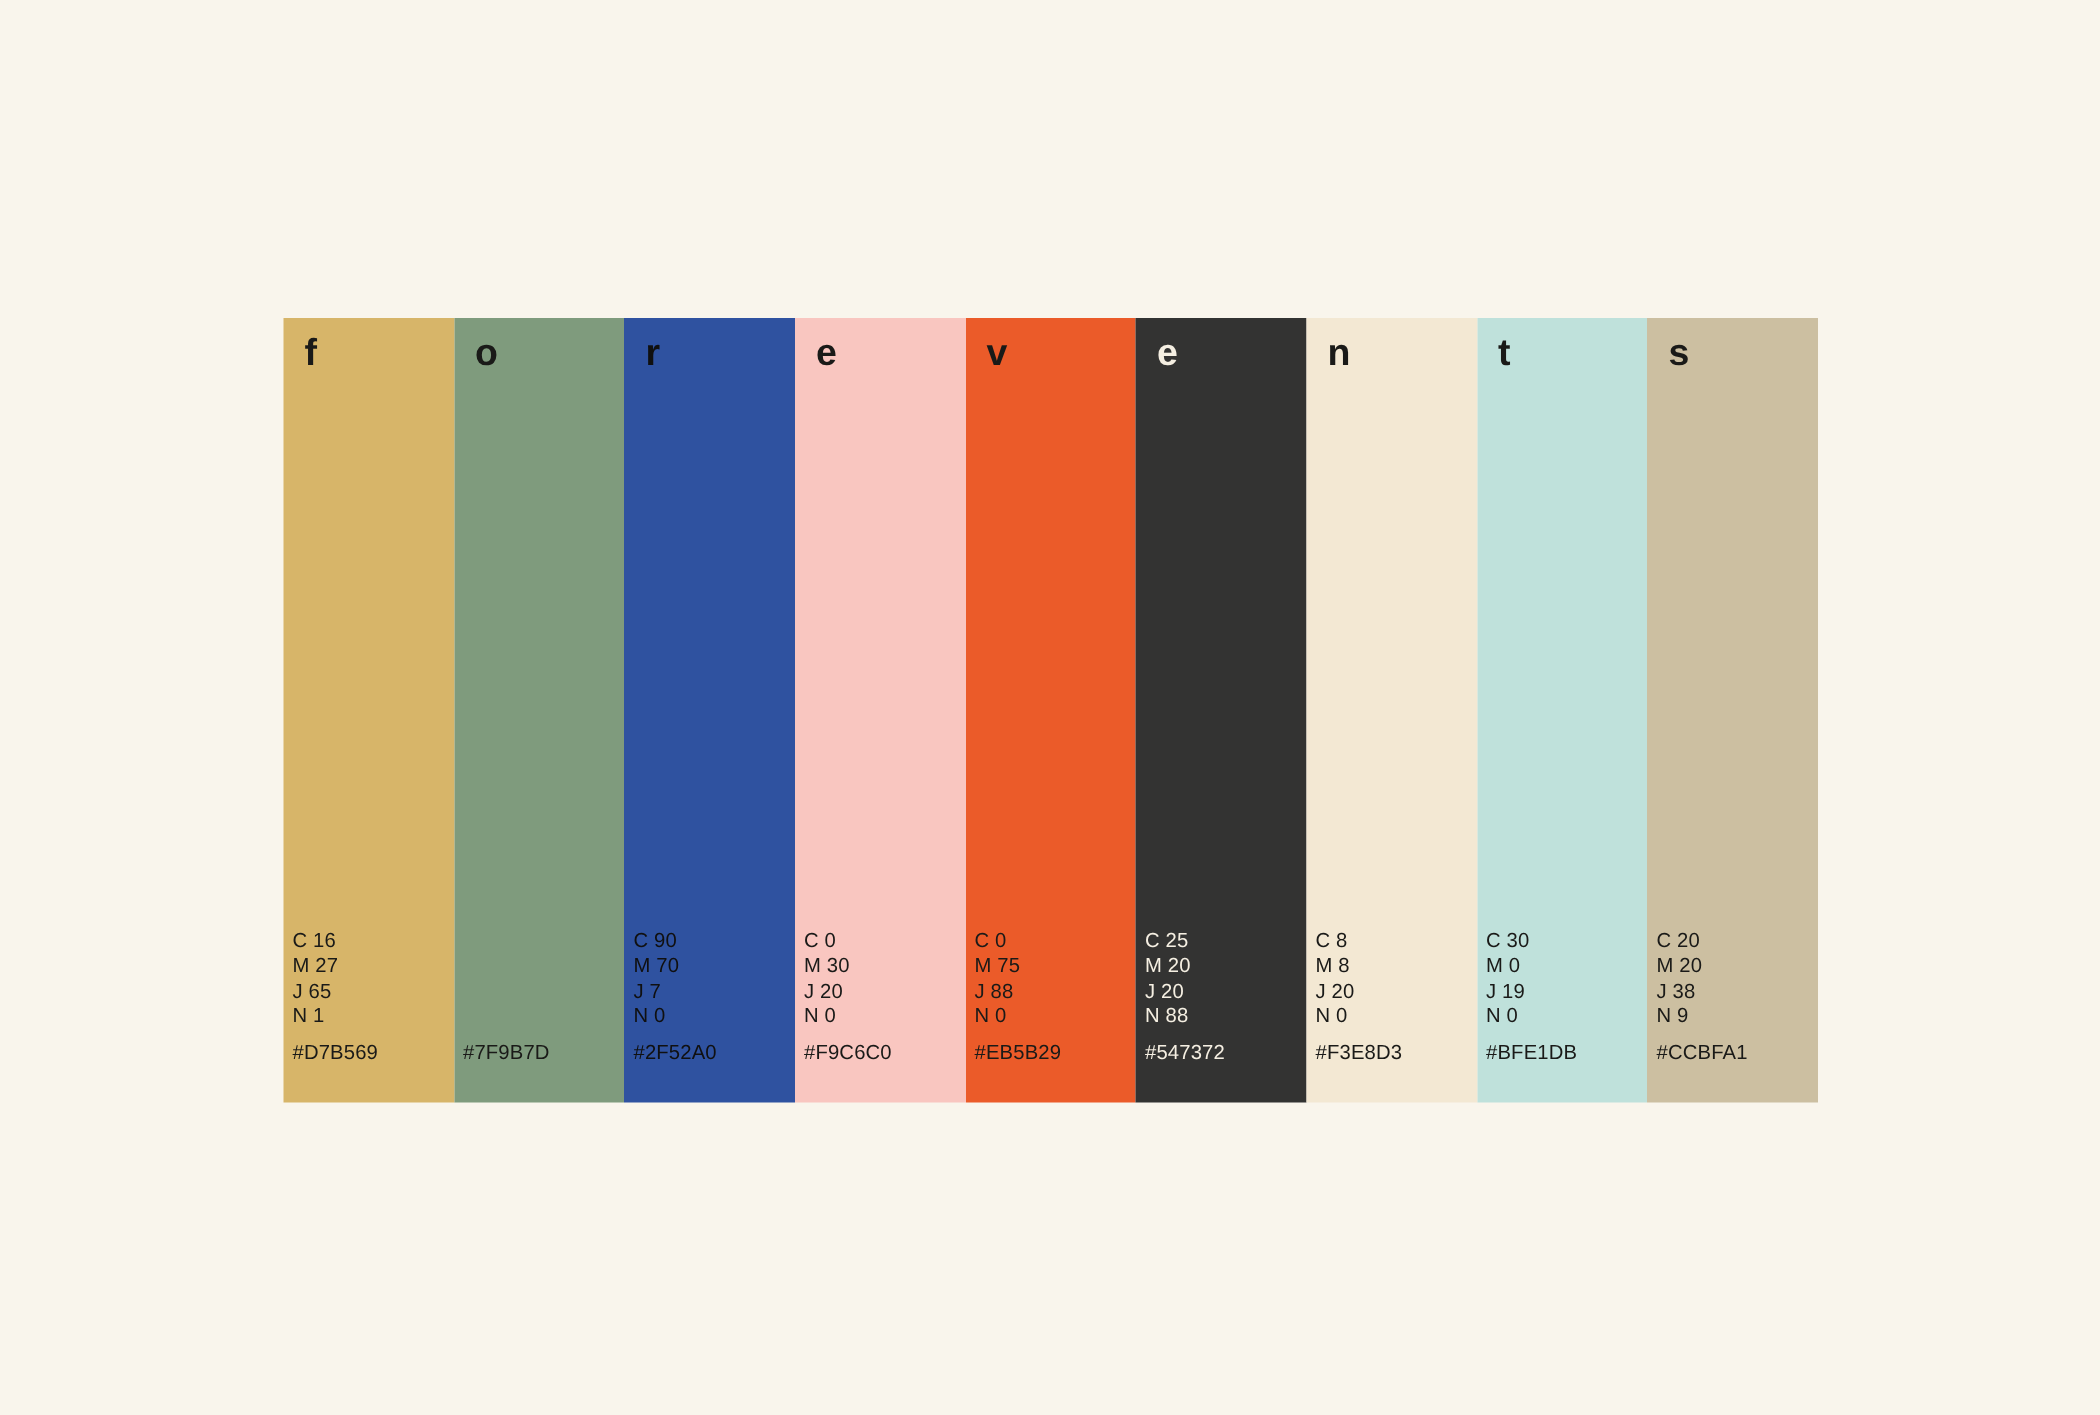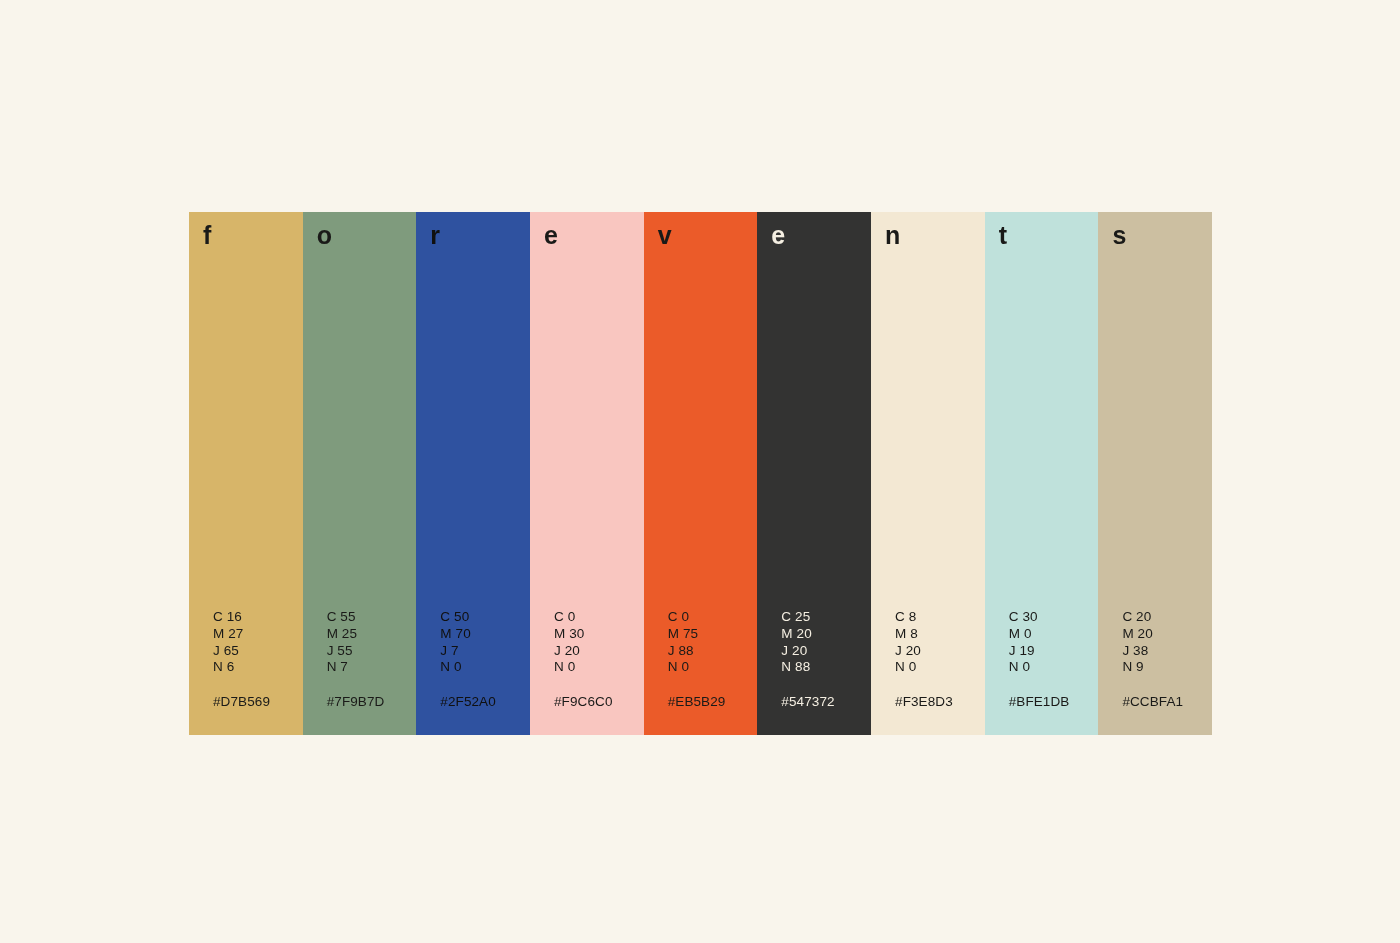--- a/index.html
+++ b/index.html
@@ -40,79 +40,73 @@
     left: 14px;
     top: 11px;
     font-size: 25px;
     font-weight: bold;
     line-height: 1;
     letter-spacing: 0.2px;
   }
 
   .swatch-info {
     position: absolute;
-    left: 24px;
+    left: 6px;
     bottom: 24px;
     width: calc(100% - 18px);
   }
 
   .cmyk-list {
     list-style: none;
     margin: 0;
     padding: 0;
   }
 
   .cmyk-line {
     font-size: 13.5px;
     line-height: 16.8px;
     white-space: nowrap;
     letter-spacing: 0.1px;
   }
 
   .hex-value {
-    margin-top: 18px;
+    margin-top: 8px;
     font-size: 13.5px;
     line-height: 16.8px;
     white-space: nowrap;
     letter-spacing: 0.1px;
   }
 </style>
 </head>
 <body style="background: rgb(249, 245, 236);">
 
 <div class="palette-board" id="palette-board">
     <div class="swatch" style="background: rgb(215, 181, 105); color: rgb(26, 26, 24);">
       <div class="swatch-letter">f</div>
       <div class="swatch-info">
         <ul class="cmyk-list">
           <li class="cmyk-line">C 16</li>
           <li class="cmyk-line">M 27</li>
           <li class="cmyk-line">J 65</li>
-          <li class="cmyk-line">N 6</li>
+          <li class="cmyk-line">N 1</li>
         </ul>
         <div class="hex-value">#D7B569</div>
       </div>
     </div>
     <div class="swatch" style="background: rgb(127, 155, 125); color: rgb(26, 26, 24);">
       <div class="swatch-letter">o</div>
       <div class="swatch-info">
-        <ul class="cmyk-list">
-          <li class="cmyk-line">C 55</li>
-          <li class="cmyk-line">M 25</li>
-          <li class="cmyk-line">J 55</li>
-          <li class="cmyk-line">N 7</li>
-        </ul>
         <div class="hex-value">#7F9B7D</div>
       </div>
     </div>
     <div class="swatch" style="background: rgb(47, 82, 160); color: rgb(16, 16, 16);">
       <div class="swatch-letter">r</div>
       <div class="swatch-info">
         <ul class="cmyk-list">
-          <li class="cmyk-line">C 50</li>
+          <li class="cmyk-line">C 90</li>
           <li class="cmyk-line">M 70</li>
           <li class="cmyk-line">J 7</li>
           <li class="cmyk-line">N 0</li>
         </ul>
         <div class="hex-value">#2F52A0</div>
       </div>
     </div>
     <div class="swatch" style="background: rgb(249, 198, 192); color: rgb(26, 26, 24);">
       <div class="swatch-letter">e</div>
       <div class="swatch-info">

